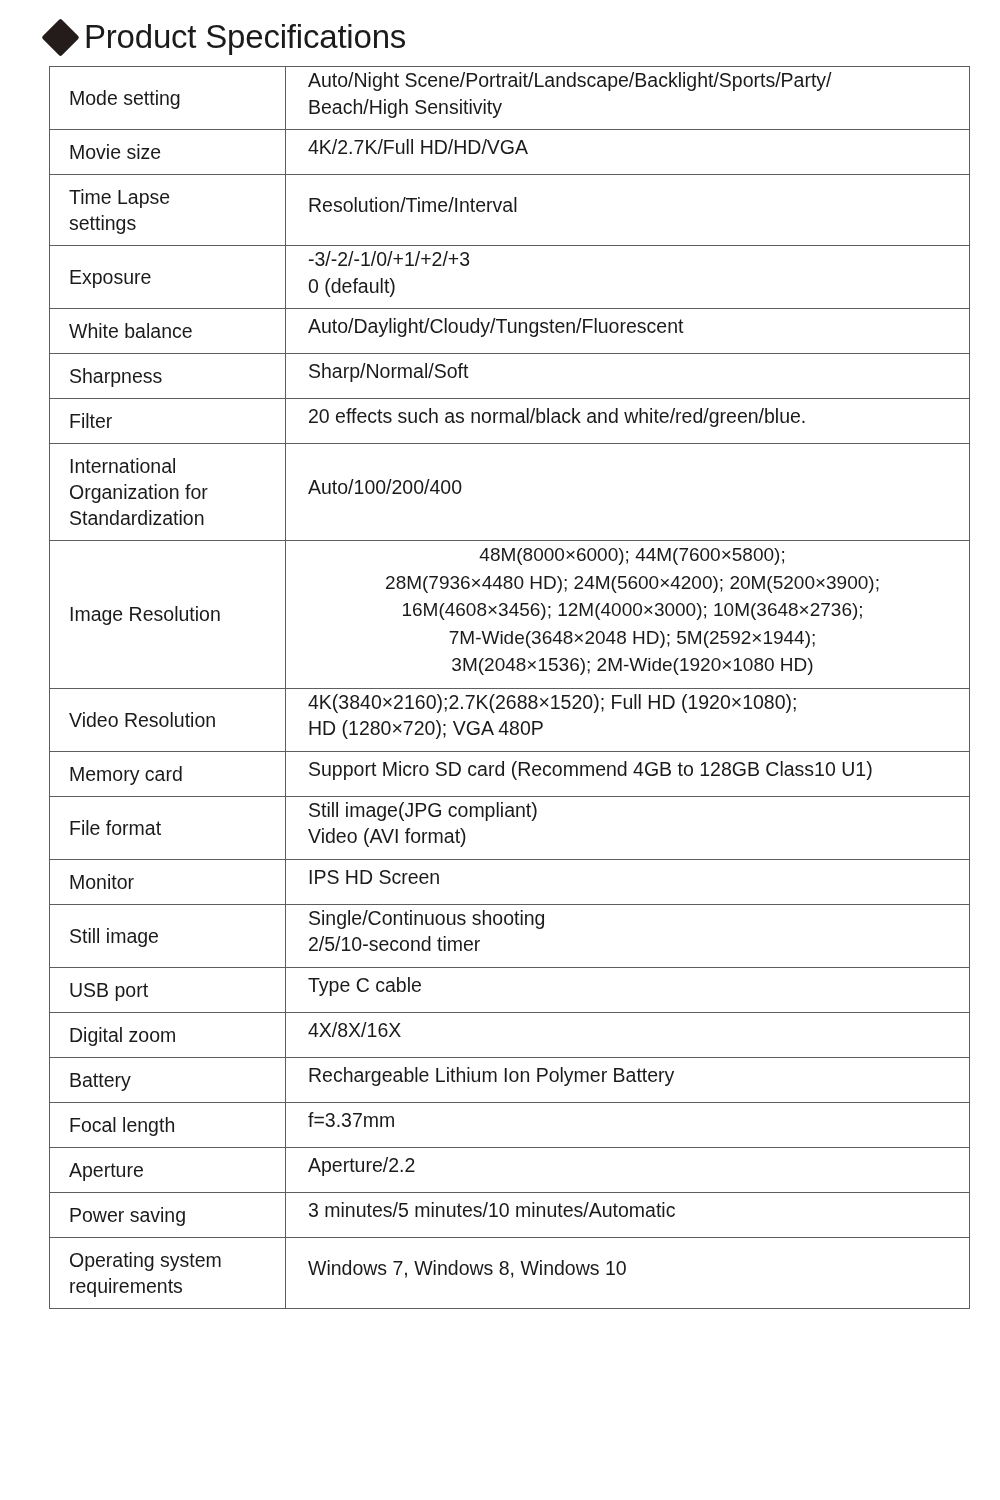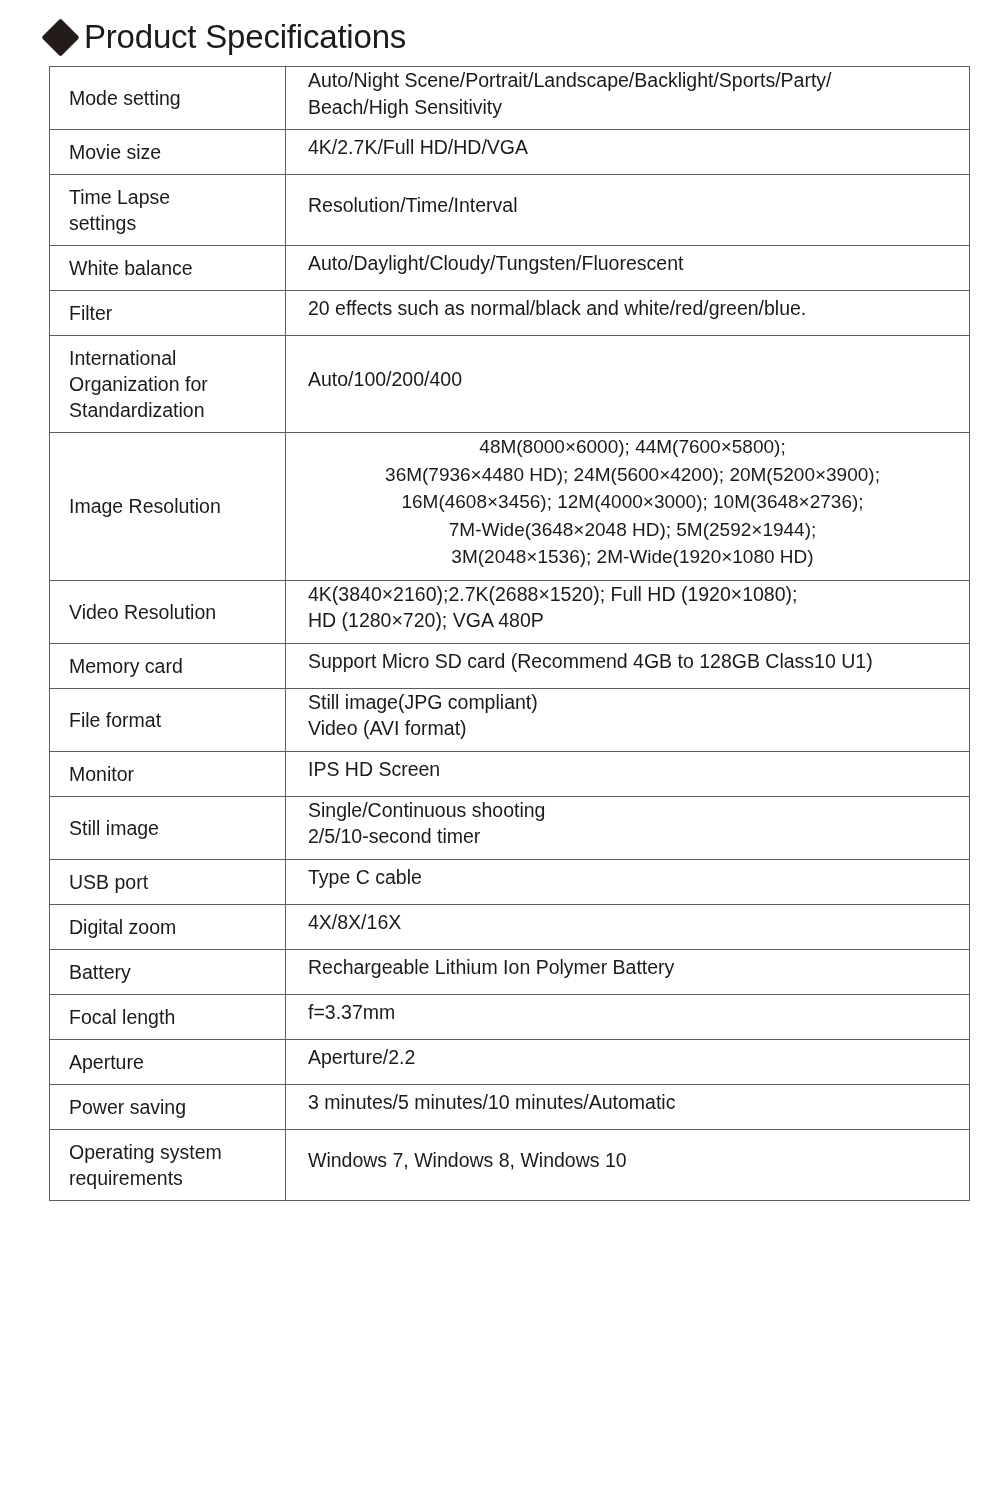--- a/index.html
+++ b/index.html
@@ -120,24 +120,41 @@
           <td class="label">
             <span class="ln">Time Lapse</span>
             <span class="ln">settings</span>
           </td>
           <td class="value">
             <span class="ln">Resolution/Time/Interval</span>
           </td>
         </tr>
         <tr>
           <td class="label">
+            <span class="ln">Exposure</span>
+          </td>
+          <td class="value">
+            <span class="ln">-3/-2/-1/0/+1/+2/+3</span>
+            <span class="ln">0 (default)</span>
+          </td>
+        </tr>
+        <tr>
+          <td class="label">
             <span class="ln">White balance</span>
           </td>
           <td class="value">
             <span class="ln">Auto/Daylight/Cloudy/Tungsten/Fluorescent</span>
+          </td>
+        </tr>
+        <tr>
+          <td class="label">
+            <span class="ln">Sharpness</span>
+          </td>
+          <td class="value">
+            <span class="ln">Sharp/Normal/Soft</span>
           </td>
         </tr>
         <tr>
           <td class="label">
             <span class="ln">Filter</span>
           </td>
           <td class="value">
             <span class="ln">20 effects such as normal/black and white/red/green/blue.</span>
           </td>
         </tr>
@@ -150,21 +167,21 @@
           <td class="value">
             <span class="ln">Auto/100/200/400</span>
           </td>
         </tr>
         <tr>
           <td class="label">
             <span class="ln">Image Resolution</span>
           </td>
           <td class="value dense">
             <span class="ln">48M(8000×6000); 44M(7600×5800);</span>
-            <span class="ln">36M(7936×4480 HD); 24M(5600×4200); 20M(5200×3900);</span>
+            <span class="ln">28M(7936×4480 HD); 24M(5600×4200); 20M(5200×3900);</span>
             <span class="ln">16M(4608×3456); 12M(4000×3000); 10M(3648×2736);</span>
             <span class="ln">7M-Wide(3648×2048 HD); 5M(2592×1944);</span>
             <span class="ln">3M(2048×1536); 2M-Wide(1920×1080 HD)</span>
           </td>
         </tr>
         <tr>
           <td class="label">
             <span class="ln">Video Resolution</span>
           </td>
           <td class="value">

